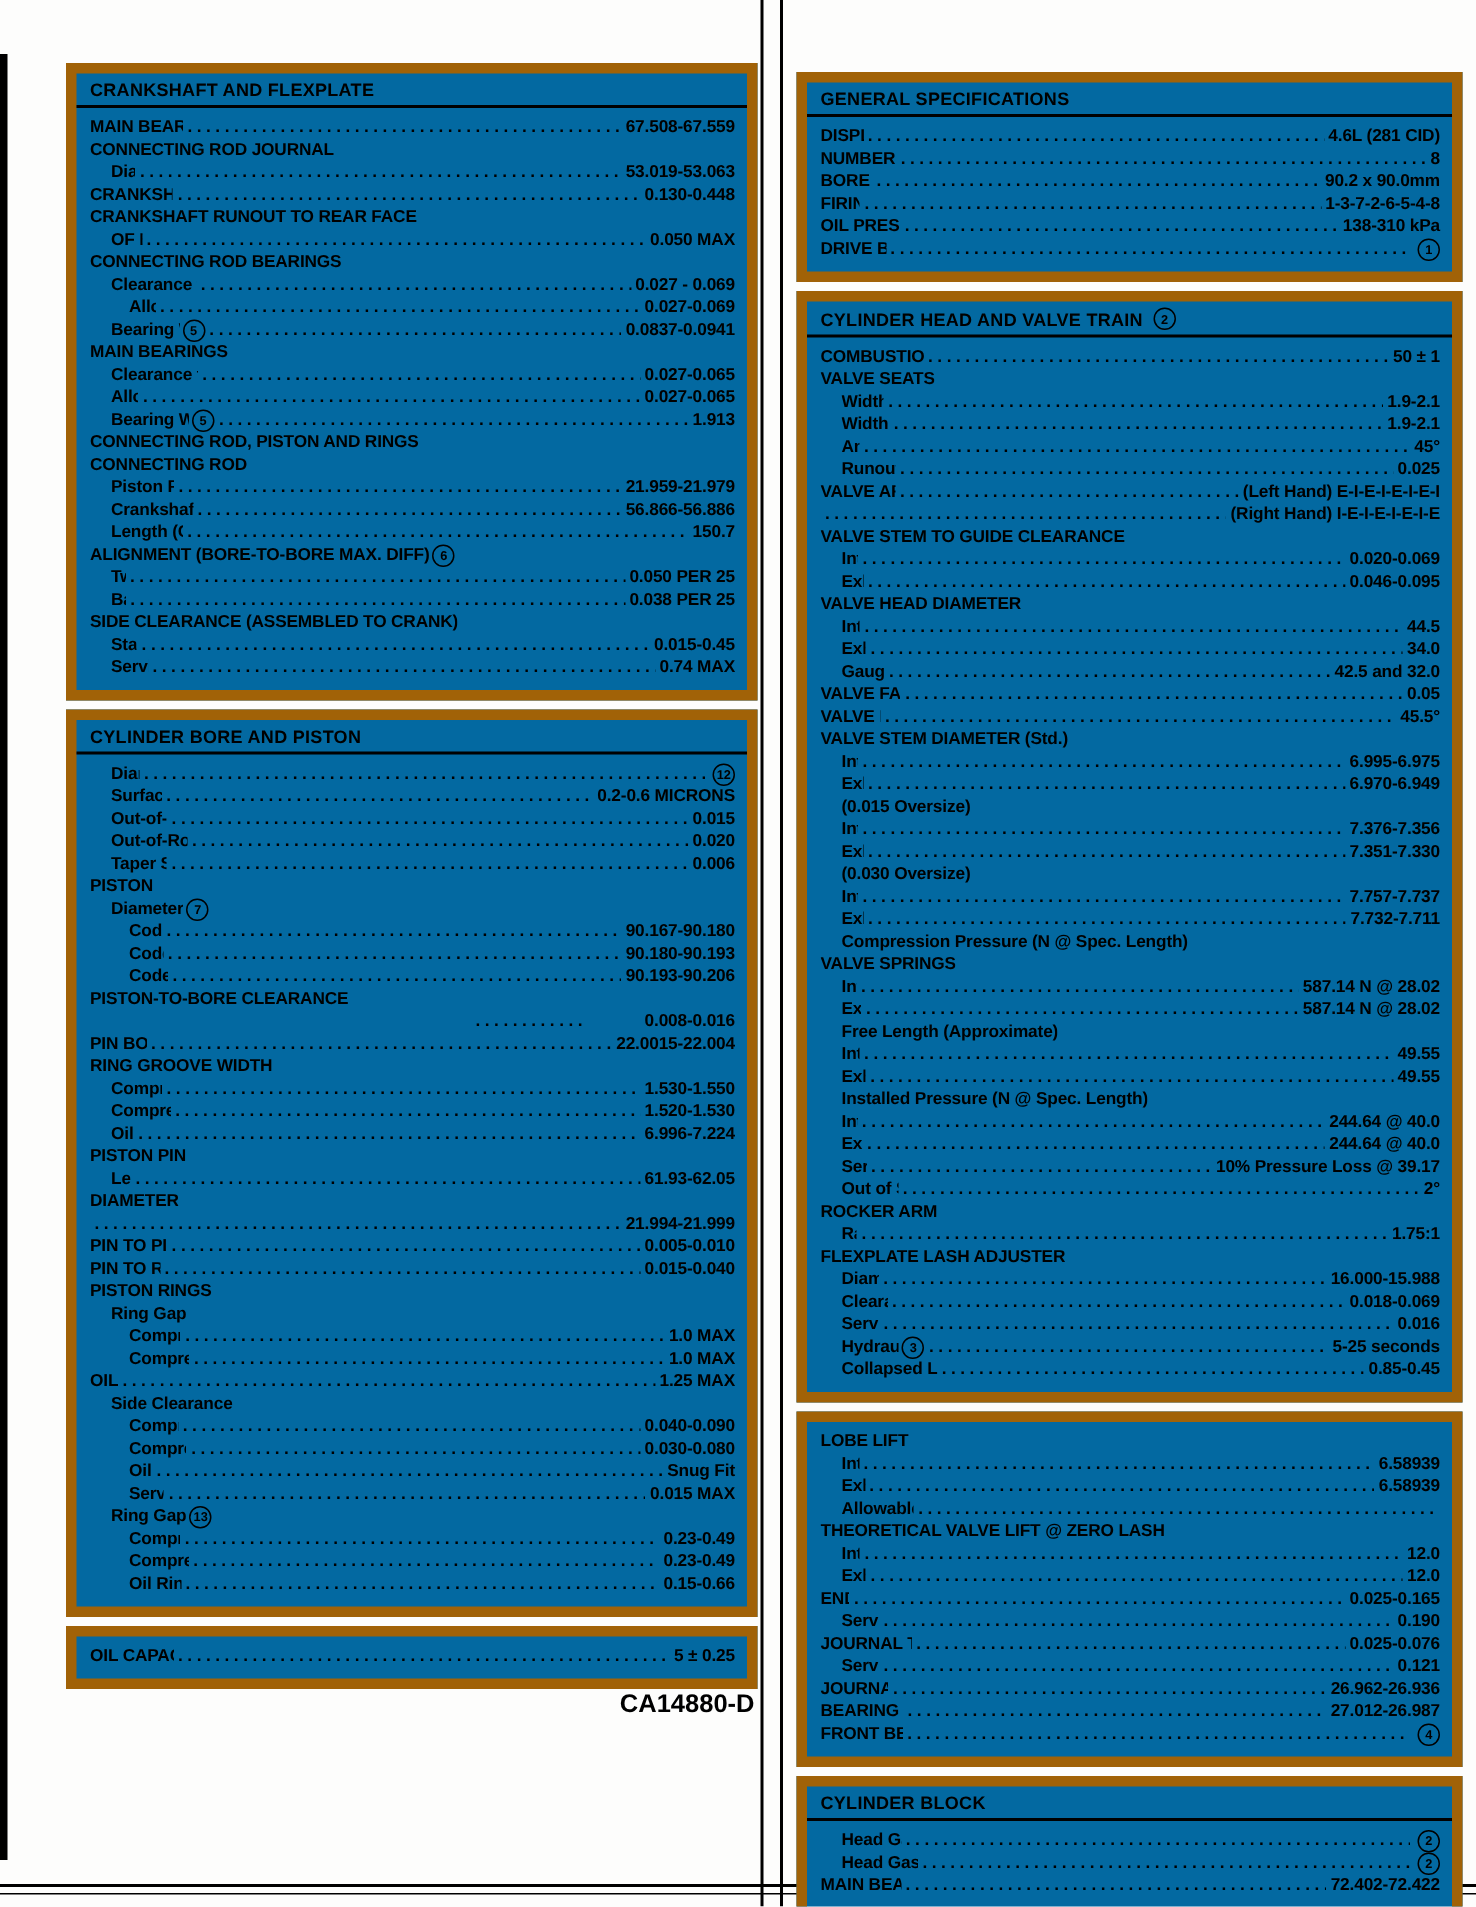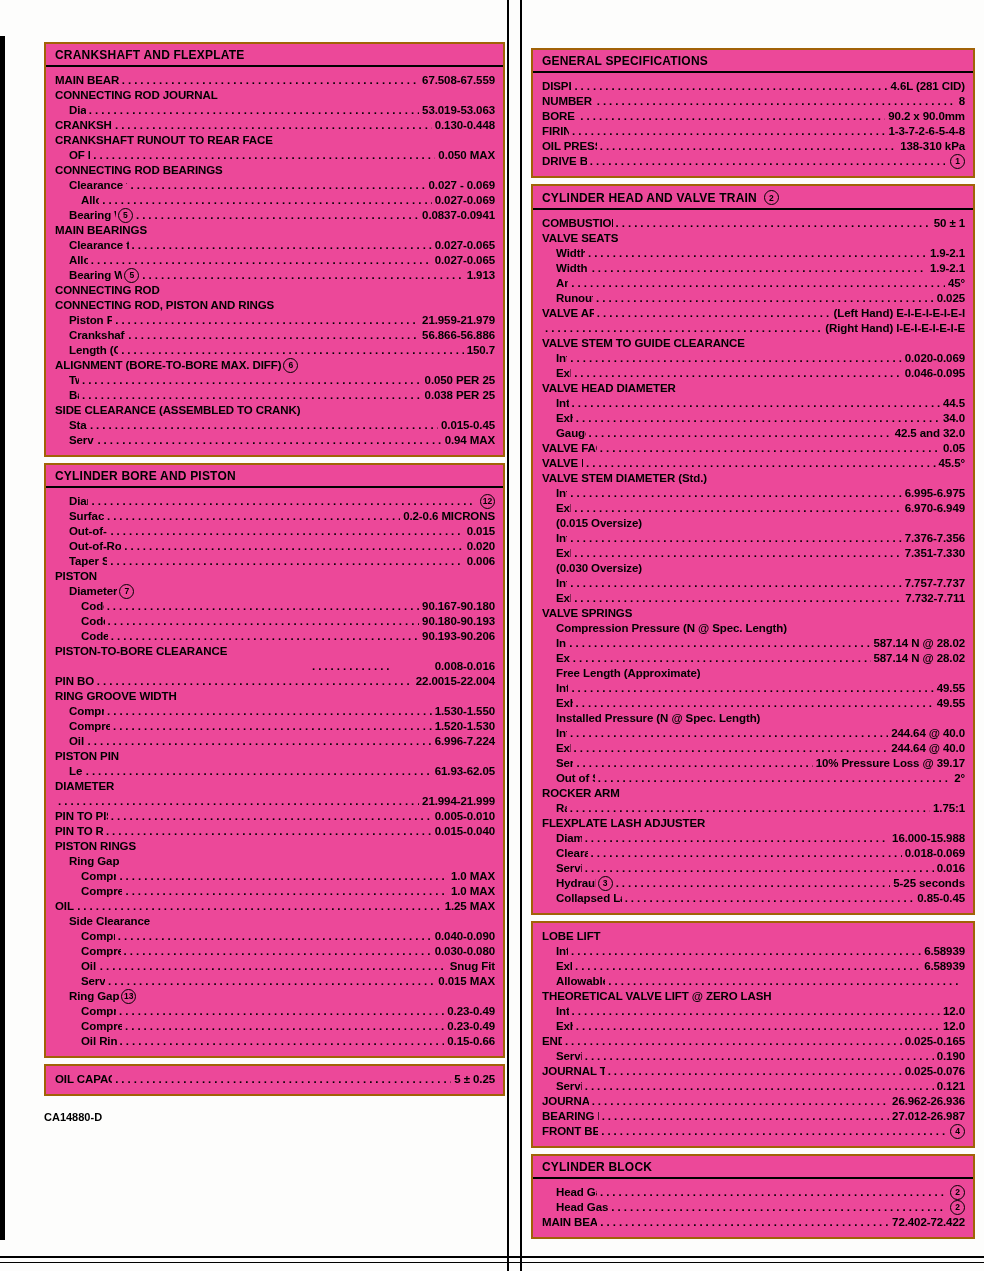--- a/index.html
+++ b/index.html
@@ -5,21 +5,21 @@
   html,body { margin:0; padding:0; }
   body {
     width:984px; height:1271px; position:relative; overflow:hidden;
     background:#fdfdfc; color:#000;
     font-family:"Liberation Sans", sans-serif;
   }
   .page-col { position:absolute; }
   .left-col  { left:44px;  top:42px; width:461px; }
   .right-col { left:531px; top:48px; width:444px; }
 
-  .spec-table { border:2px solid #a16207; background:#ec4899; }
+  .spec-table { border:7px solid #a16207; background:#0369a1; }
   .spec-table + .spec-table { margin-top:6px; }
 
   .tbl-header {
     border-bottom:2px solid #000;
     padding:4px 8px 3px 9px;
     font-weight:bold; font-size:12px; letter-spacing:0.2px;
     display:flex; align-items:center; gap:5px;
   }
   .tbl-body { padding:6px 8px 7px 9px; }
 
@@ -38,22 +38,22 @@
     letter-spacing:3px; font-weight:bold;
   }
   .circ {
     display:inline-flex; align-items:center; justify-content:center;
     align-self:center; flex:0 0 auto;
     width:13px; height:13px; margin-left:2px;
     border:1.5px solid #000; border-radius:50%;
     font-size:8.5px; font-weight:bold; letter-spacing:0;
   }
   .page-code {
-    font-weight:bold; font-size:11px;
-    margin-top:15px; padding-right:2px;
+    text-align:right; font-weight:bold; font-size:17px;
+    margin-top:0; padding-right:2px;
   }
 
   .edge-bar   { position:absolute; left:0; top:36px; width:5px; height:1204px; background:#000; }
   .vline-a    { position:absolute; left:507px; top:0; width:2px; height:1271px; background:#000; }
   .vline-b    { position:absolute; left:520px; top:0; width:2px; height:1271px; background:#000; }
   .hline-a    { position:absolute; left:0; top:1256px; width:984px; height:2px; background:#000; }
   .hline-b    { position:absolute; left:0; top:1262px; width:984px; height:1px; background:#000; }
 </style>
 </head>
 <body>
@@ -129,24 +129,24 @@
             <span class="dots"></span>
             <span class="val">0.027-0.065</span>
           </div>
           <div class="row ind1">
             <span class="lbl">Bearing Wall Thickness (Std.)</span>
             <span class="circ">5</span>
             <span class="dots"></span>
             <span class="val">1.913</span>
           </div>
           <div class="row">
+            <span class="lbl">CONNECTING ROD, PISTON AND RINGS</span>
+          </div>
+          <div class="row">
             <span class="lbl">CONNECTING ROD</span>
-          </div>
-          <div class="row">
-            <span class="lbl">CONNECTING ROD, PISTON AND RINGS</span>
           </div>
           <div class="row ind1">
             <span class="lbl">Piston Pin Bore Diameter</span>
             <span class="dots"></span>
             <span class="val">21.959-21.979</span>
           </div>
           <div class="row ind1">
             <span class="lbl">Crankshaft Bearing Bore Diameter</span>
             <span class="dots"></span>
             <span class="val">56.866-56.886</span>
@@ -174,21 +174,21 @@
             <span class="lbl">SIDE CLEARANCE (ASSEMBLED TO CRANK)</span>
           </div>
           <div class="row ind1">
             <span class="lbl">Standard</span>
             <span class="dots"></span>
             <span class="val">0.015-0.45</span>
           </div>
           <div class="row ind1">
             <span class="lbl">Service Limit</span>
             <span class="dots"></span>
-            <span class="val">0.94 MAX</span>
+            <span class="val">0.74 MAX</span>
           </div>
         </div>
       </section>
       <section class="spec-table">
         <div class="tbl-header">
           <span>CYLINDER BORE AND PISTON</span>
         </div>
         <div class="tbl-body">
           <div class="row ind1">
             <span class="lbl">Diameter</span>
@@ -528,25 +528,25 @@
           <div class="row ind1">
             <span class="lbl">Intake</span>
             <span class="dots"></span>
             <span class="val">7.757-7.737</span>
           </div>
           <div class="row ind1">
             <span class="lbl">Exhaust</span>
             <span class="dots"></span>
             <span class="val">7.732-7.711</span>
           </div>
+          <div class="row ind1">
+            <span class="lbl">Compression Pressure (N @ Spec. Length)</span>
+          </div>
           <div class="row">
             <span class="lbl">VALVE SPRINGS</span>
-          </div>
-          <div class="row ind1">
-            <span class="lbl">Compression Pressure (N @ Spec. Length)</span>
           </div>
           <div class="row ind1">
             <span class="lbl">Intake</span>
             <span class="dots"></span>
             <span class="val">587.14 N @ 28.02</span>
           </div>
           <div class="row ind1">
             <span class="lbl">Exhaust</span>
             <span class="dots"></span>
             <span class="val">587.14 N @ 28.02</span>

